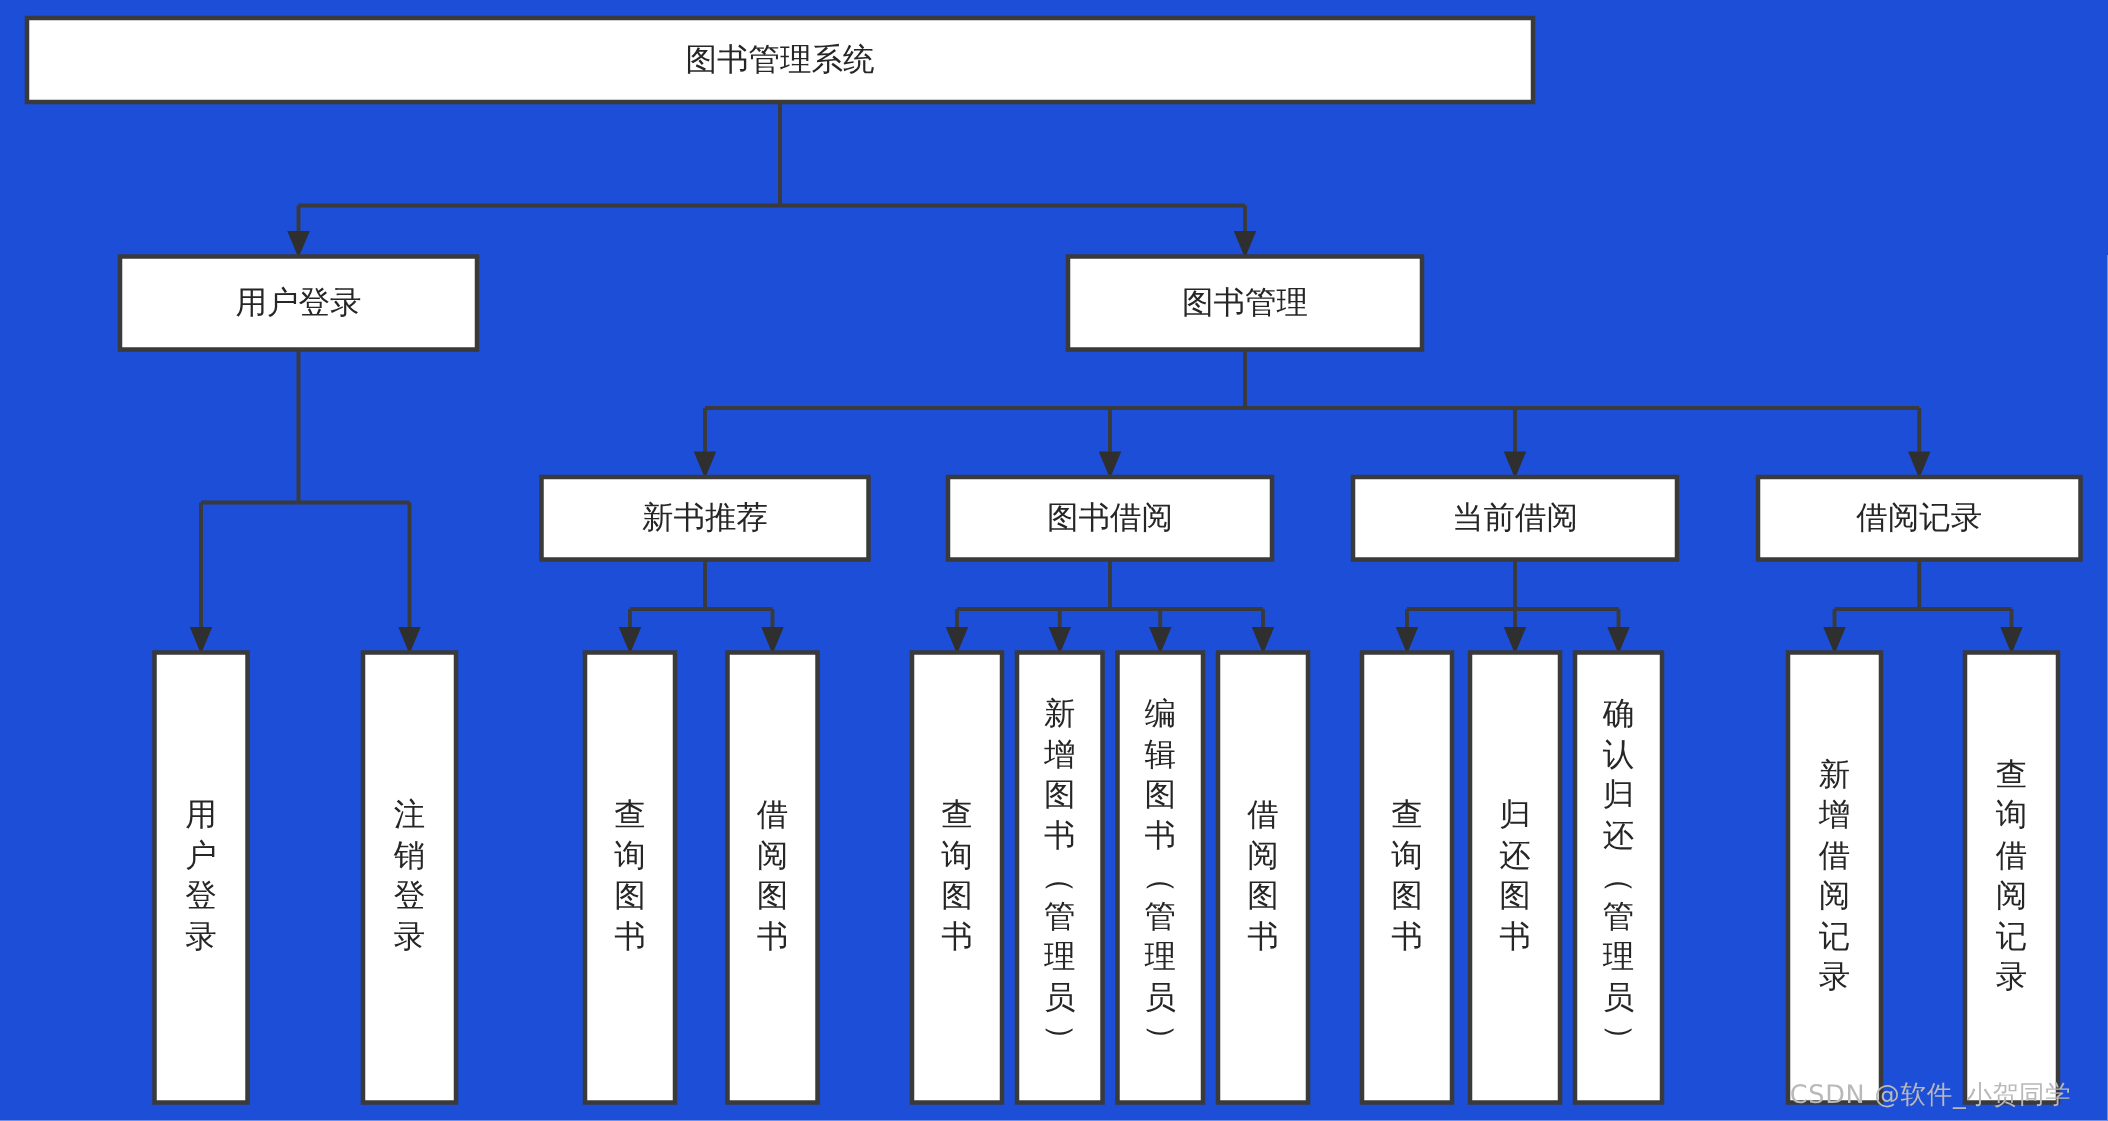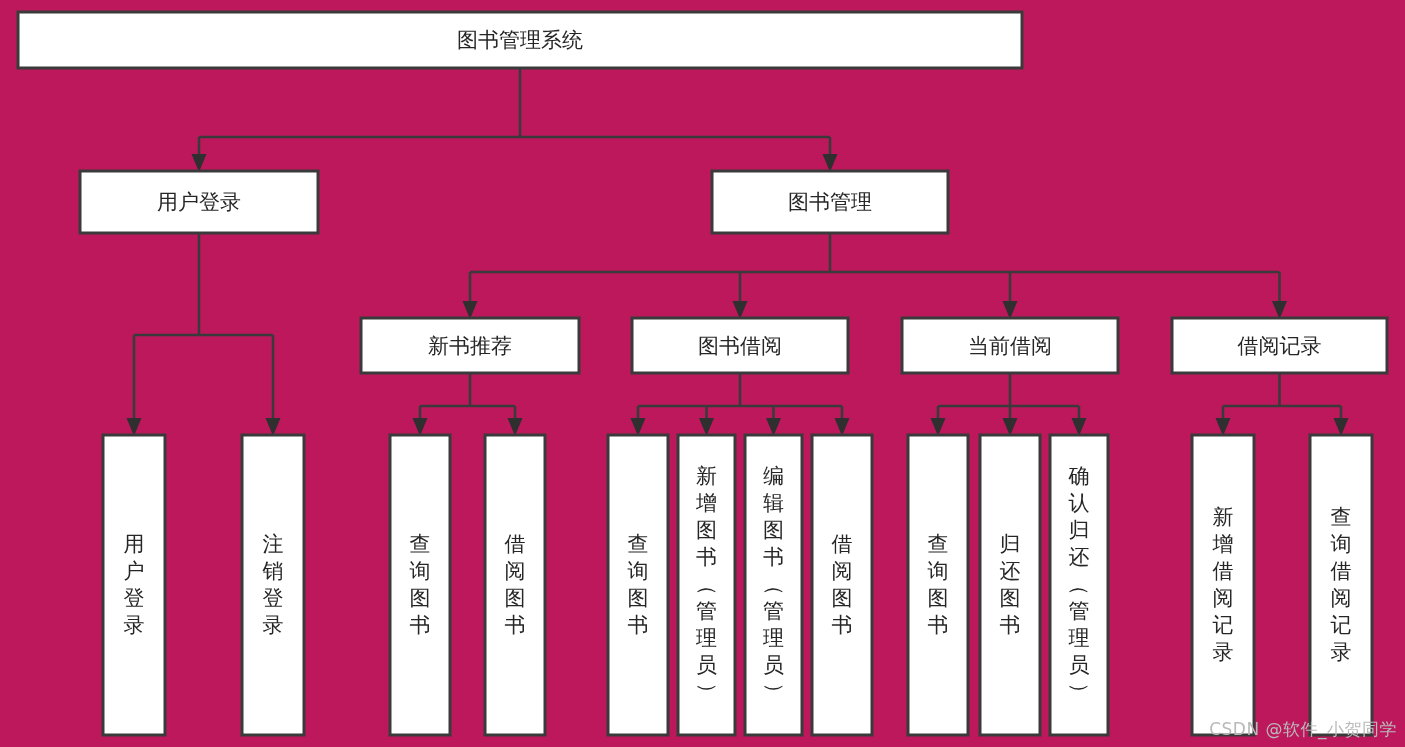--- a/index.html
+++ b/index.html
@@ -11,21 +11,21 @@
   body {
     width: 1405px;
     height: 747px;
     overflow: hidden;
     font-family: "DejaVu Sans", "Liberation Sans", sans-serif;
   }
   #diagram-root {
     position: relative;
     width: 1405px;
     height: 747px;
-    background: #be185d;
+    background: #1d4ed8;
     text-decoration: underline;
   }
   svg#tree-svg {
     position: absolute;
     left: 0;
     top: 0;
     width: 1405px;
     height: 747px;
     display: block;
   }
@@ -58,21 +58,21 @@
   }
   .node-label-v-char {
     fill: #262626;
     font-size: 21px;
     font-family: "DejaVu Sans", "Liberation Sans", sans-serif;
     text-anchor: middle;
     dominant-baseline: middle;
   }
   .watermark {
     position: absolute;
-    right: 8px;
+    right: 24px;
     bottom: 6px;
     font-size: 17px;
     color: #b9b9b9;
     font-family: "DejaVu Sans", "Liberation Sans", sans-serif;
     letter-spacing: 0.5px;
     white-space: nowrap;
     user-select: none;
   }
 </style>
 </head>

